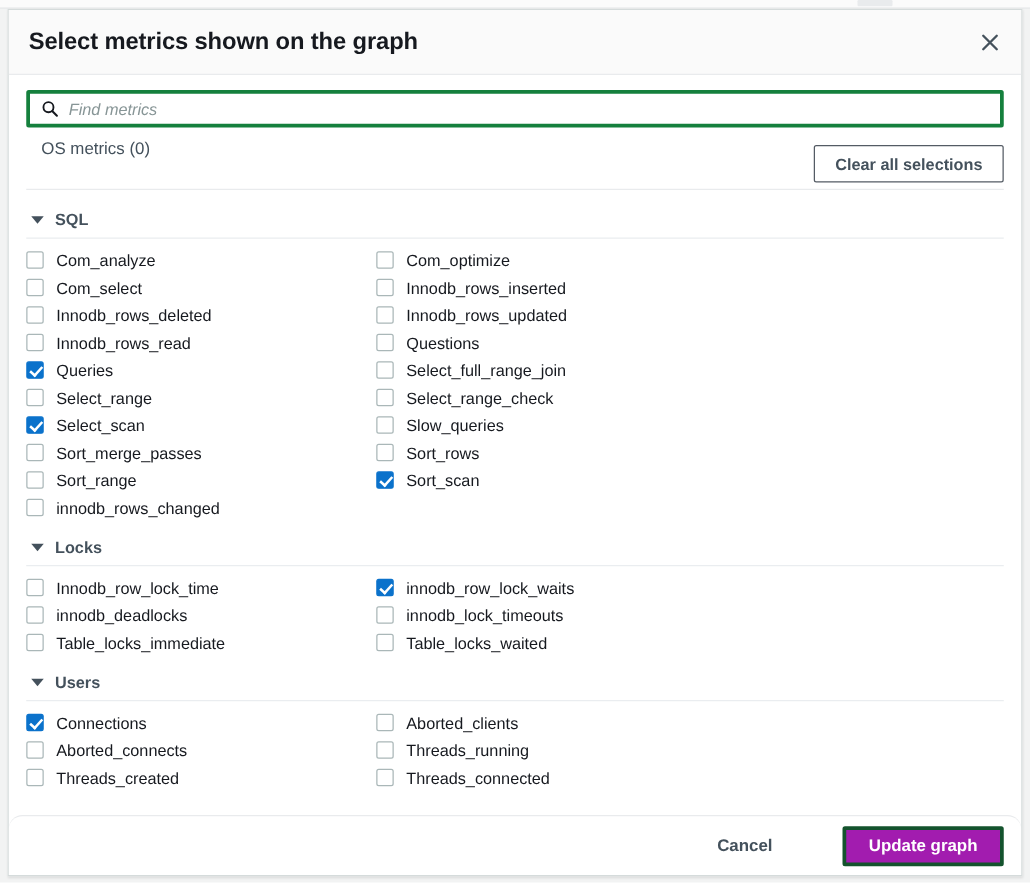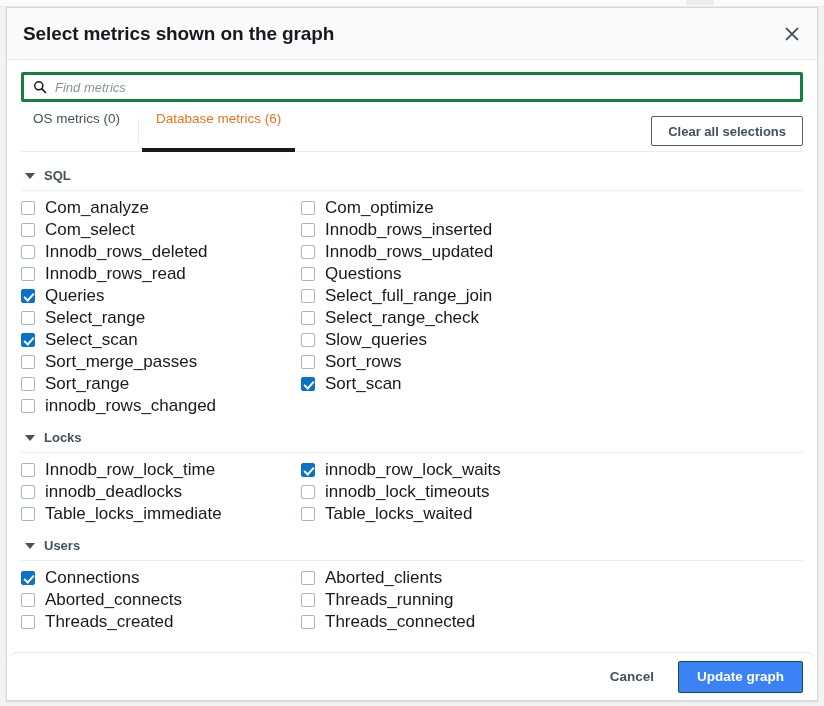--- a/index.html
+++ b/index.html
@@ -177,48 +177,49 @@
   .metric.checked .cb::after {
     content: "";
     position: absolute;
     left: 4px; top: 1px;
     width: 4px; height: 8px;
     border: solid #ffffff;
     border-width: 0 2px 2px 0;
     transform: rotate(42deg);
   }
   .metric-label {
-    font-size: 17px; color: #16191f;
+    font-size: 13px; color: #16191f;
     white-space: nowrap;
   }
 
   
   .modal-footer {
     flex: 0 0 48px; height: 48px;
     border-top: 1px solid #e9ebed;
     background: #ffffff;
     display: flex; align-items: center; justify-content: flex-end;
     padding-right: 14px;
     gap: 14px;
     border-radius: 11px;
   }
   .btn-cancel {
     background: none; border: none;
     color: #44515c; font-size: 13.5px; font-weight: 700;
     font-family: "Liberation Sans", sans-serif;
     cursor: pointer; padding: 6px 10px;
   }
   .btn-primary {
-    background: #3b82f6;
-    border: 1px solid #14532d;
+    background: #a21caf;
+    border: 3px solid #14532d;
     border-radius: 2px;
     color: #ffffff; font-size: 13.5px; font-weight: 700;
     font-family: "Liberation Sans", sans-serif;
     height: 32px; padding: 0 18px;
     cursor: pointer;
+    margin-left: 32px;
   }
 </style>
 </head>
 <body>
 
 <div id="page-backdrop"></div>
 <div class="behind-strip">
   <div class="behind-chip"></div>
 </div>
 
@@ -242,23 +243,20 @@
         </svg>
       </span>
       <input class="search-input" type="text" placeholder="Find metrics" style="">
     </div>
   </div>
 
   <div class="tabs-row">
     <div class="tab">
       <span>OS metrics (0)</span>
     </div>
-    <div class="tab active">
-      <span>Database metrics (6)</span>
-    </div>
     <button class="clear-btn">Clear all selections</button>
   </div>
 
   <div class="modal-body">
 
     <div class="group">
       <div class="group-head">
         <span class="caret"></span>
         <span class="group-title">SQL</span>
       </div>

